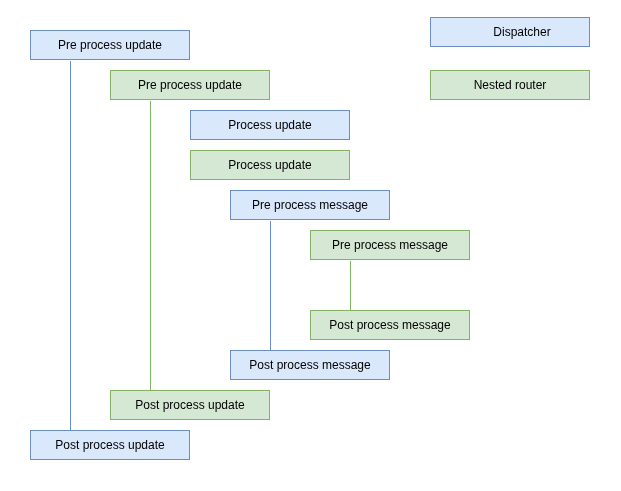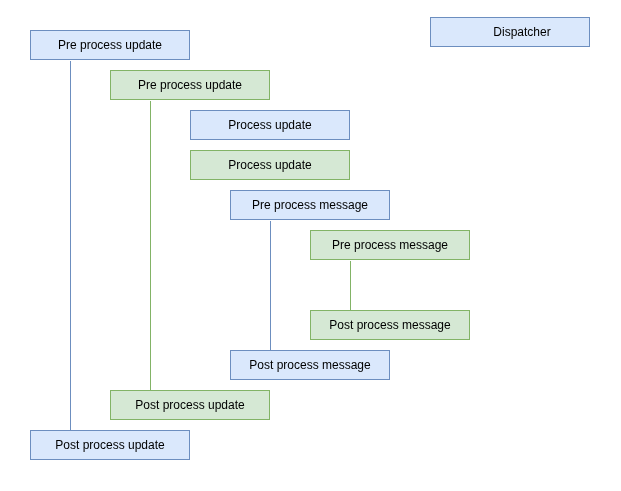--- a/index.html
+++ b/index.html
@@ -58,14 +58,15 @@
   <div class="node dispatcher" style="left:190px; top:110px;">Process update</div>
   <div class="node nested_router" style="left:190px; top:150px;">Process update</div>
   <div class="node dispatcher" style="left:230px; top:190px;">Pre process message</div>
   <div class="node nested_router" style="left:310px; top:230px;">Pre process message</div>
   <div class="node nested_router" style="left:310px; top:310px;">Post process message</div>
   <div class="node dispatcher" style="left:230px; top:350px;">Post process message</div>
   <div class="node nested_router" style="left:110px; top:390px;">Post process update</div>
   <div class="node dispatcher" style="left:30px;  top:430px;">Post process update</div>
 
   <div class="node dispatcher" style="left:430px; top:17px;padding-left:24px;">Dispatcher</div>
+  <div class="node nested_router" style="left:430px; top:70px;">Nested router</div>
 
 </div>
 
 </body></html>

